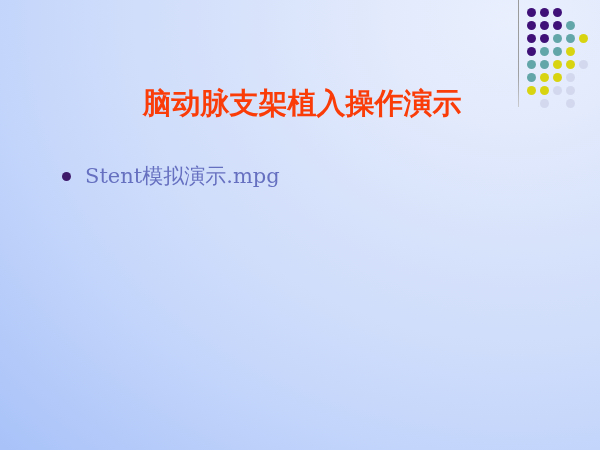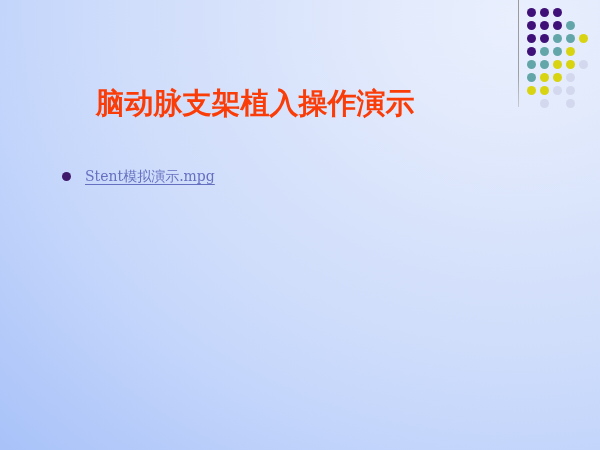--- a/index.html
+++ b/index.html
@@ -88,24 +88,23 @@
     width: 9px;
     height: 9px;
     border-radius: 50%;
     background: #3f1a6b;
     margin-top: 9px;
     margin-right: 14px;
   }
   .bullet-text {
     flex: 1 1 auto;
     font-family: "DejaVu Serif", "Liberation Serif", serif;
-    font-size: 14px;
+    font-size: 21px;
     line-height: 27px;
     color: #6670c0;
-    text-decoration: underline;
     text-underline-offset: 3px;
     white-space: nowrap;
     cursor: pointer;
   }
 </style>
 </head>
 <body>
 
 <div id="slide">
 
@@ -138,21 +137,21 @@
       <span class="dot" style="left: 26px; top: 65px; width: 9px; height: 9px; background: rgb(216, 212, 17);"></span>
       <span class="dot" style="left: 39px; top: 65px; width: 9px; height: 9px; background: rgb(211, 216, 238);"></span>
       <span class="dot" style="left: 0px; top: 78px; width: 9px; height: 9px; background: rgb(216, 212, 17);"></span>
       <span class="dot" style="left: 13px; top: 78px; width: 9px; height: 9px; background: rgb(216, 212, 17);"></span>
       <span class="dot" style="left: 26px; top: 78px; width: 9px; height: 9px; background: rgb(211, 216, 238);"></span>
       <span class="dot" style="left: 39px; top: 78px; width: 9px; height: 9px; background: rgb(211, 216, 238);"></span>
       <span class="dot" style="left: 13px; top: 91px; width: 9px; height: 9px; background: rgb(211, 216, 238);"></span>
       <span class="dot" style="left: 39px; top: 91px; width: 9px; height: 9px; background: rgb(211, 216, 238);"></span>
     </div>
 
-  <div id="title" style="color: rgb(250, 60, 8);">脑动脉支架植入操作演示</div>
+  <div id="title" style="color: rgb(250, 60, 8); padding-left: 47px;">脑动脉支架植入操作演示</div>
 
   <div id="body-list">
     <div class="bullet-row">
       <span class="bullet-marker" style="background: rgb(63, 26, 107);"></span>
       <span class="bullet-text" style="color: rgb(102, 112, 192);">Stent模拟演示.mpg</span>
     </div>
   </div>
 
 </div>
 

